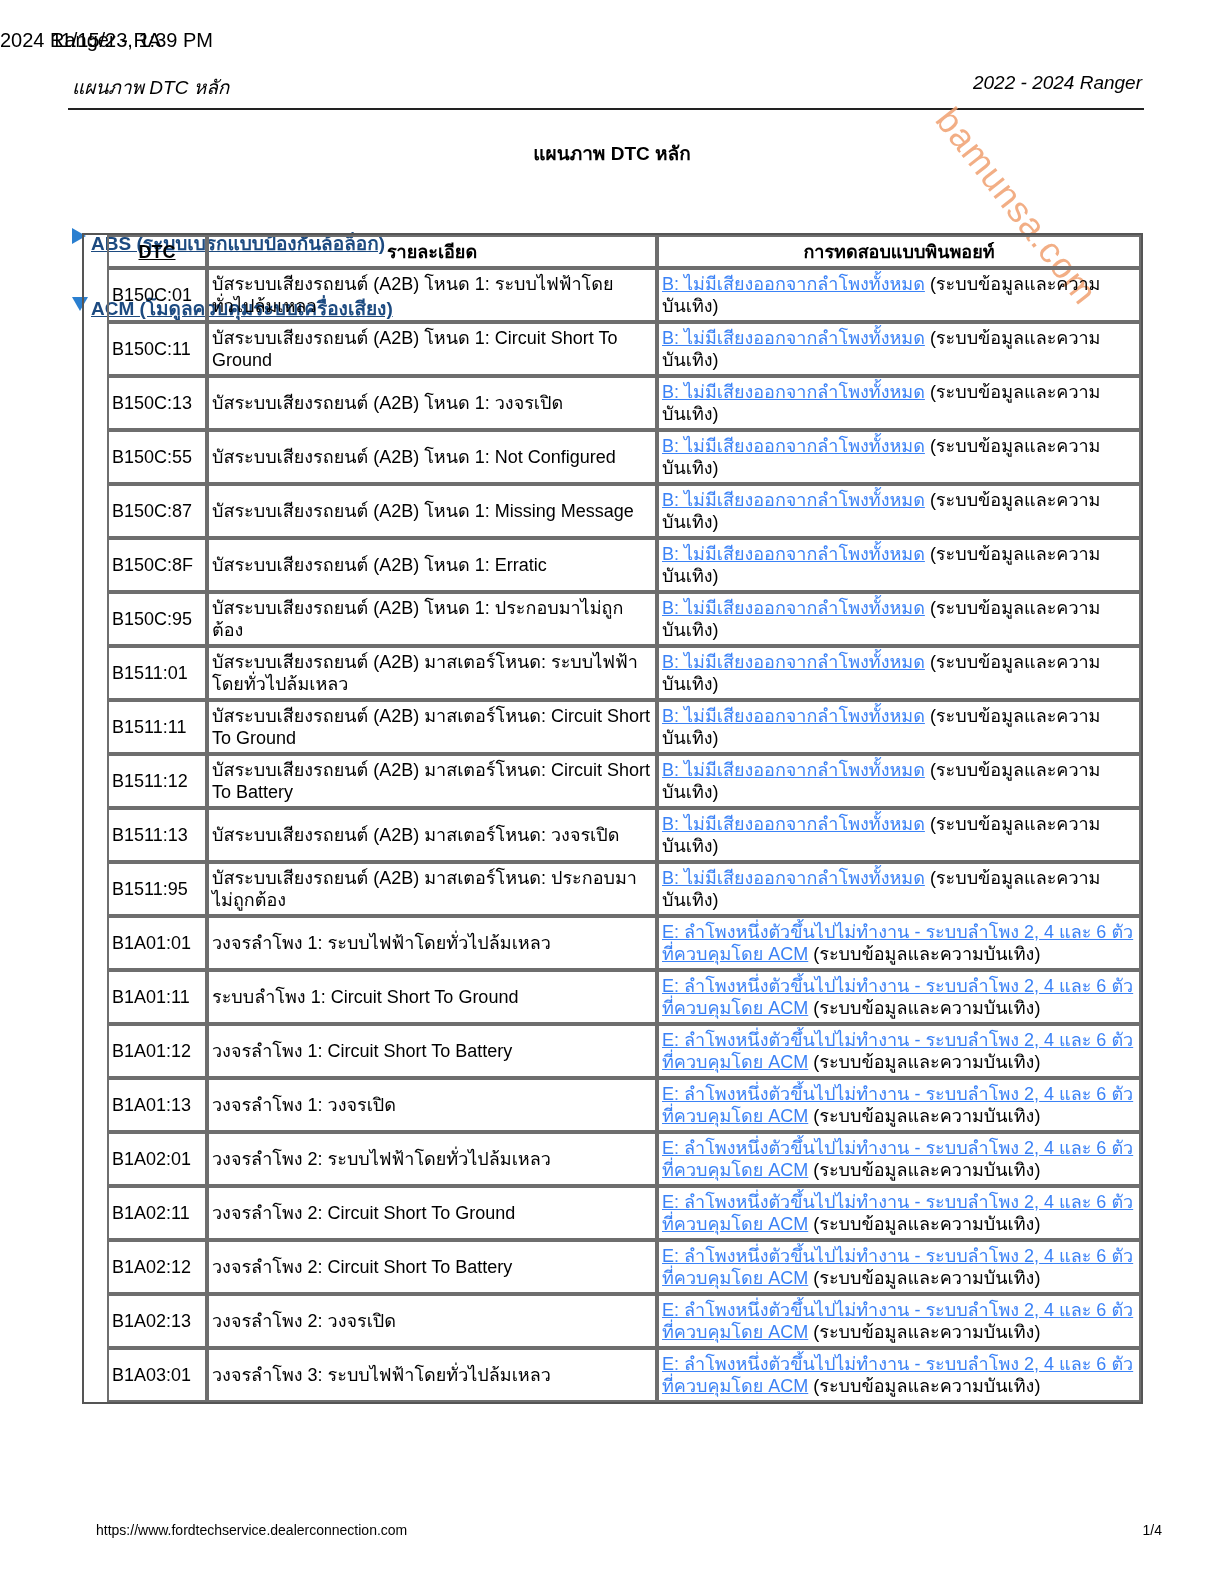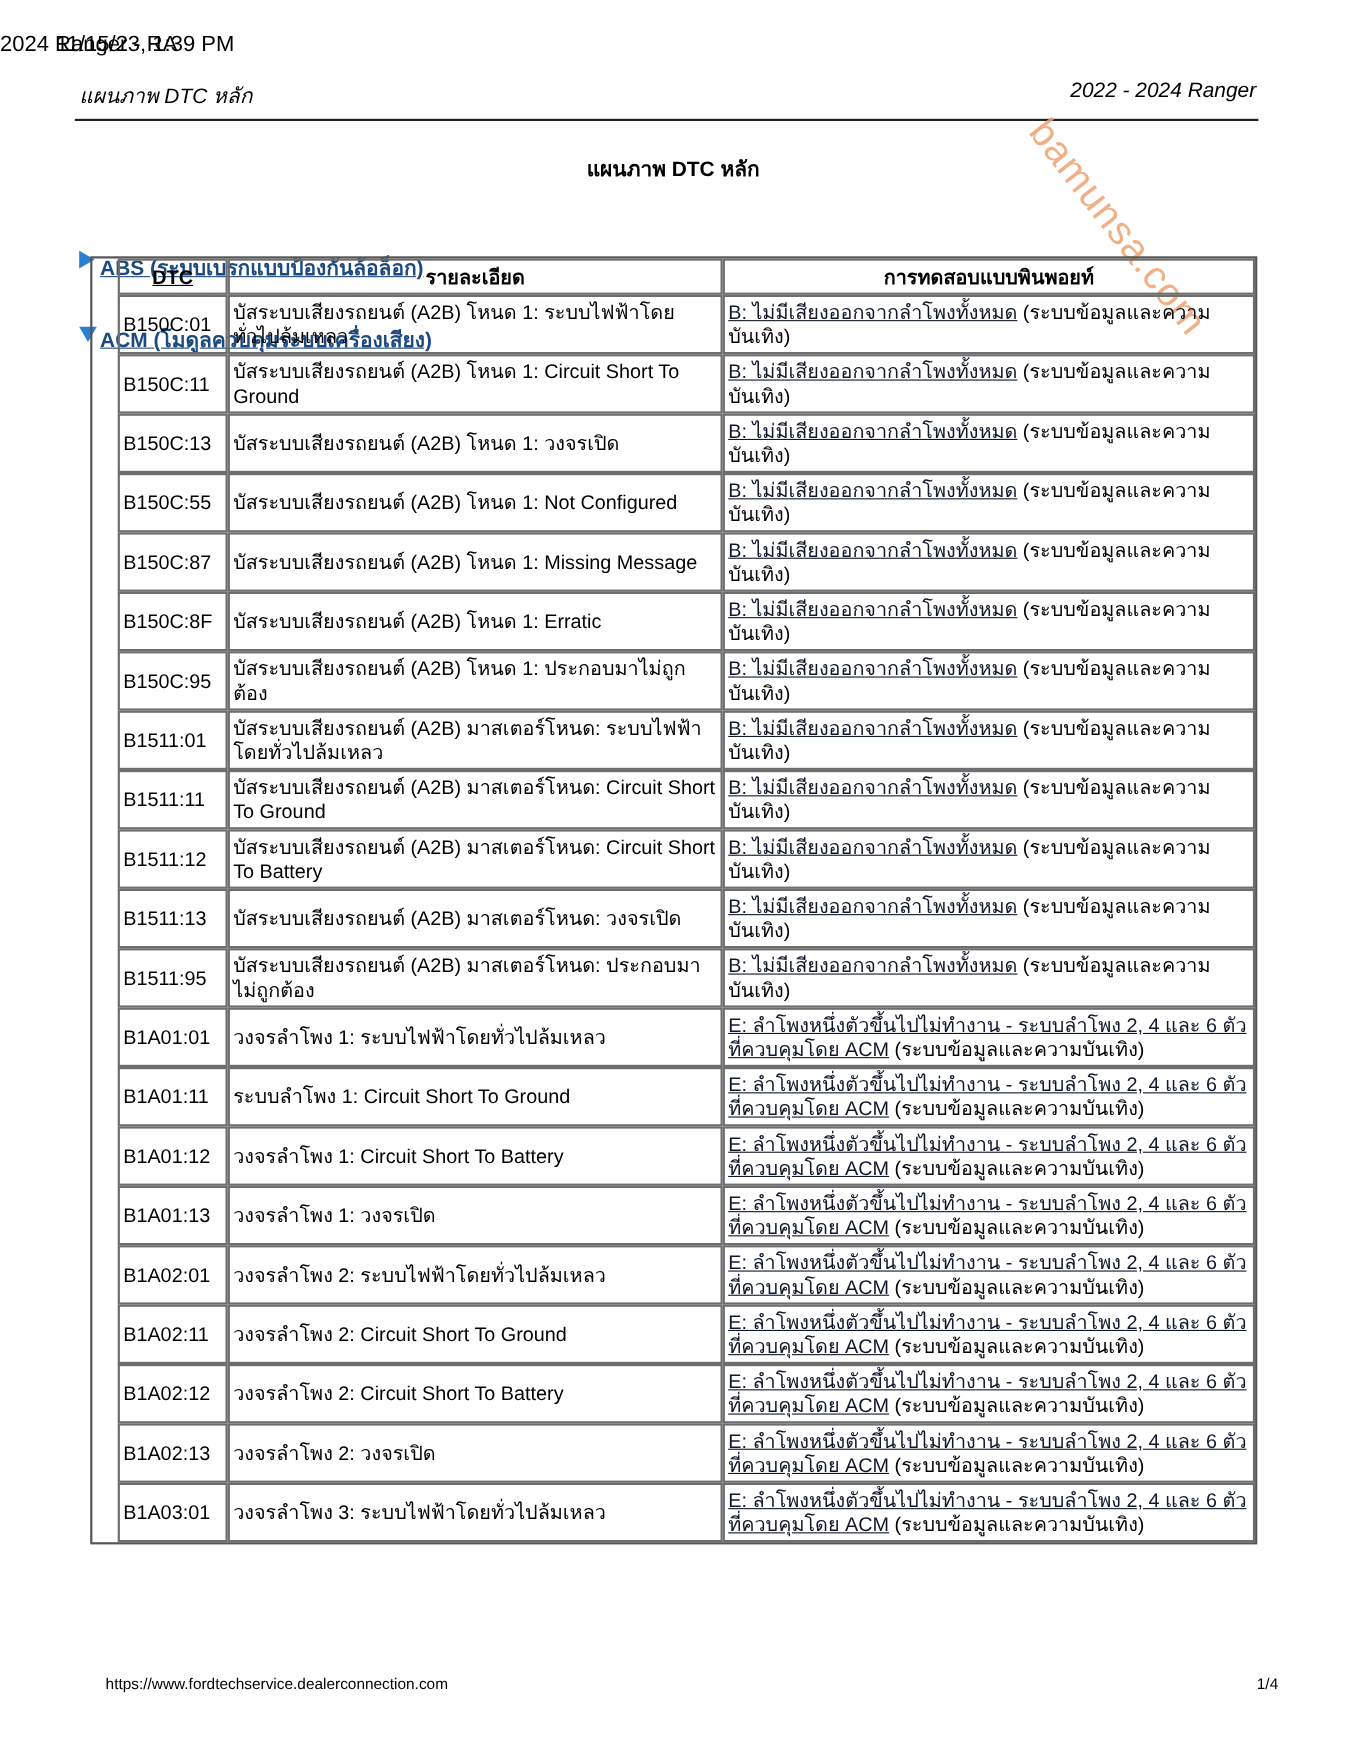--- a/index.html
+++ b/index.html
@@ -47,21 +47,21 @@
   }
   table.dtc th, table.dtc td {
     border: 2px solid #6e6e6e; padding: 1px 3px; vertical-align: middle;
     line-height: 22px;
   }
   table.dtc th { height: 27px; font-weight: bold; text-align: center; }
   table.dtc th.dtc-col { text-decoration: underline; }
   table.dtc td { height: 48px; }
   table.dtc td.code { width: 90px; white-space: nowrap; }
   table.dtc td.desc { width: 440px; }
-  table.dtc td.test a { color: #0f172a; text-decoration: underline; cursor: pointer; }
+  table.dtc td.test a { color: #3b82f6; text-decoration: underline; cursor: pointer; }
   .print-footer {
     position: absolute; top: 1522px; left: 0; width: 1224px; font-size: 14px;
   }
   .print-footer .url { position: absolute; left: 52px; margin-left: 44px; }
   .print-footer .pg { position: absolute; right: 62px; }
 </style>
 </head>
 <body>
 
 <div class="print-header">

